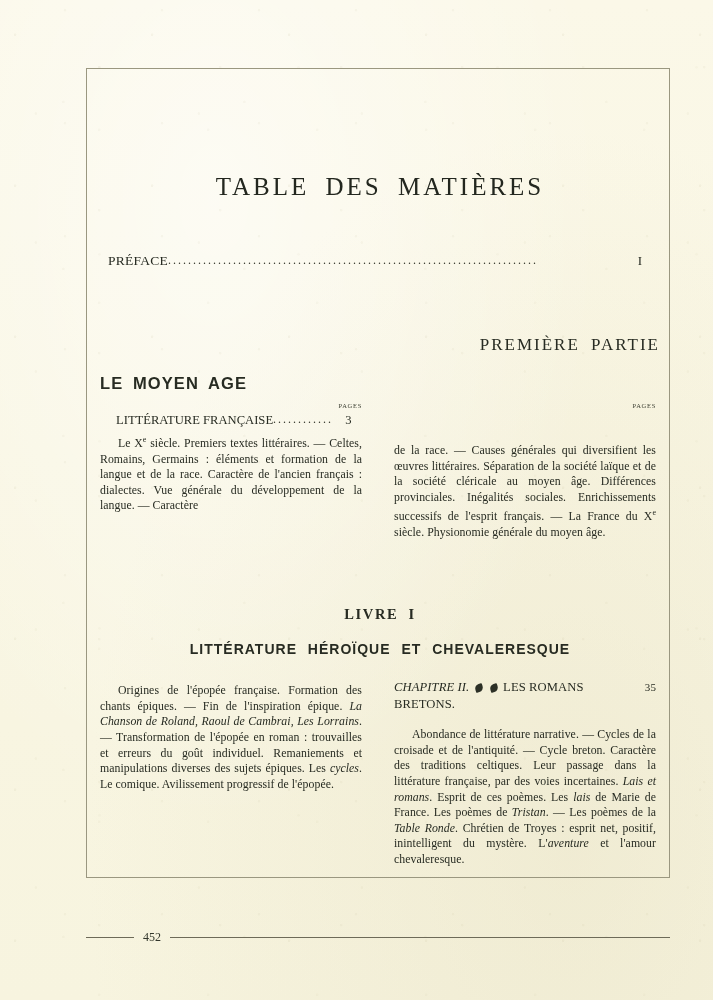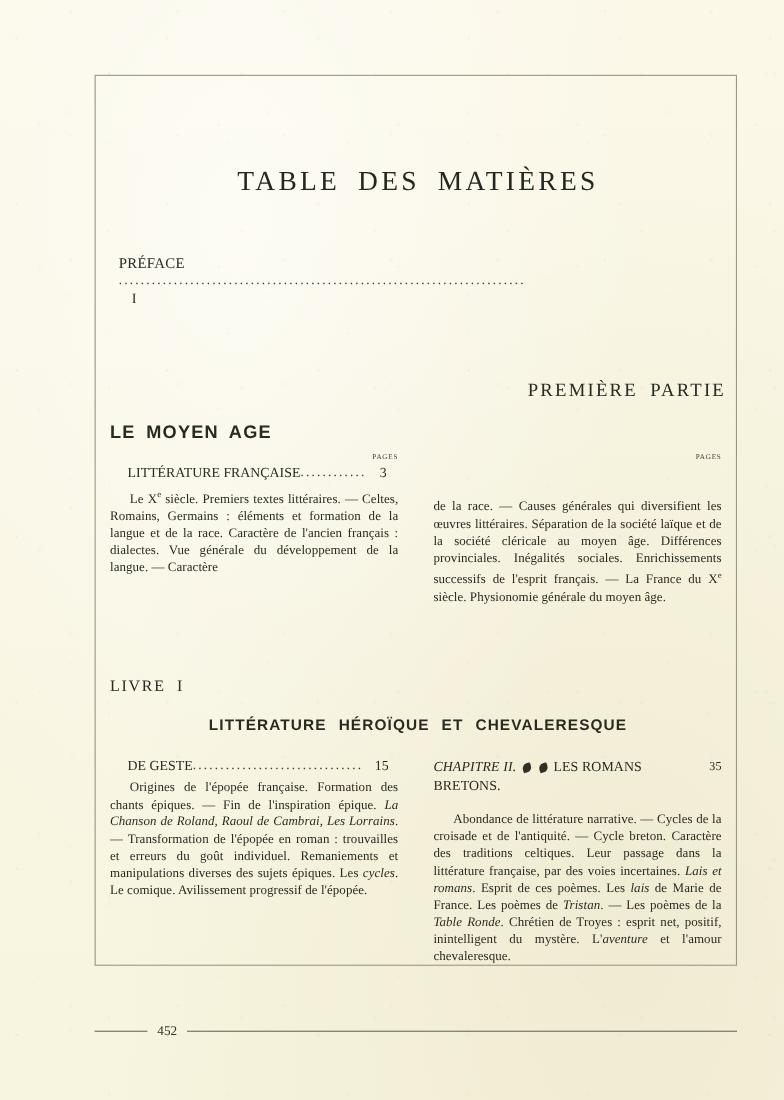--- a/index.html
+++ b/index.html
@@ -59,38 +59,37 @@
     left: 92px;
     top: 68px;
     width: 576px;
     height: 810px;
     box-sizing: border-box;
     padding: 0 8px;
   }
 
   h1#toc-title {
     margin: 0;
-    padding-top: 84px;
+    padding-top: 105px;
     text-align: center;
     font-weight: 400;
     font-size: 25px;
     letter-spacing: 3.0px;
     word-spacing: 7px;
     color: #23271f;
   }
 
   
   .preface-row {
     display: flex;
     align-items: baseline;
     margin: 52px 0 0 8px;
     padding-right: 6px;
     font-size: 13.5px;
     letter-spacing: .25px;
-    flex-direction: column;
   }
   .preface-label { white-space: nowrap; }
   .leader {
     flex: 1 1 auto;
     overflow: hidden;
     margin: 0 2px 0 0;
     position: relative;
     top: -1px;
     color: #3a3d31;
     letter-spacing: 2.0px;
@@ -116,25 +115,26 @@
     text-align: left;
     font-size: 16.5px;
     font-weight: 700;
     letter-spacing: 1.1px;
     word-spacing: 4px;
     margin-top: 19px;
     font-family: "Liberation Sans", "DejaVu Sans", sans-serif;
   }
 
   .book-title {
+    text-align: center;
     font-size: 14.5px;
     letter-spacing: 1.6px;
     word-spacing: 5px;
     margin-top: 54px;
-    font-weight: 400;
+    font-weight: 700;
   }
   .book-subtitle {
     text-align: center;
     font-size: 14px;
     font-weight: 700;
     letter-spacing: 1.0px;
     word-spacing: 6px;
     margin-top: 18px;
     font-family: "Liberation Sans", "DejaVu Sans", sans-serif;
   }
@@ -264,25 +264,20 @@
         <p class="entry-body no-indent" style="margin-top:30px">de la race. — Causes générales qui diversifient les œuvres littéraires. Séparation de la société laïque et de la société cléricale au moyen âge. Différences provinciales. Inégalités sociales. Enrichissements successifs de l'esprit français. — La France du X<sup style="font-size:.68em">e</sup> siècle. Physionomie générale du moyen âge.</p>
       </div>
     </div>
 
     <div class="book-title">LIVRE  I</div>
     <div class="book-subtitle">LITTÉRATURE  HÉROÏQUE  ET  CHEVALERESQUE</div>
 
     <div class="section" style="margin-top:22px">
 
       <div class="col">
-        <div class="head-line2">
-          <span class="txt">DE GESTE</span>
-          <span class="leader">...............................</span>
-          <span class="head-num">15</span>
-        </div>
         <p class="entry-body">Origines de l'épopée française. Formation des chants épiques. — Fin de l'inspiration épique. <i>La Chanson de Roland, Raoul de Cambrai, Les Lorrains</i>. — Transformation de l'épopée en roman : trouvailles et erreurs du goût individuel. Remaniements et manipulations diverses des sujets épiques. Les <i>cycles</i>. Le comique. Avilissement progressif de l'épopée.</p>
       </div>
 
       <div class="col">
         <div class="entry-head">
           <span class="head-inline-num">35</span>
           <span class="chapno">CHAPITRE II.</span>
           <span class="leaf"></span>
           <span class="leaf"></span>
           <span class="caps">LES ROMANS BRETONS.</span>

